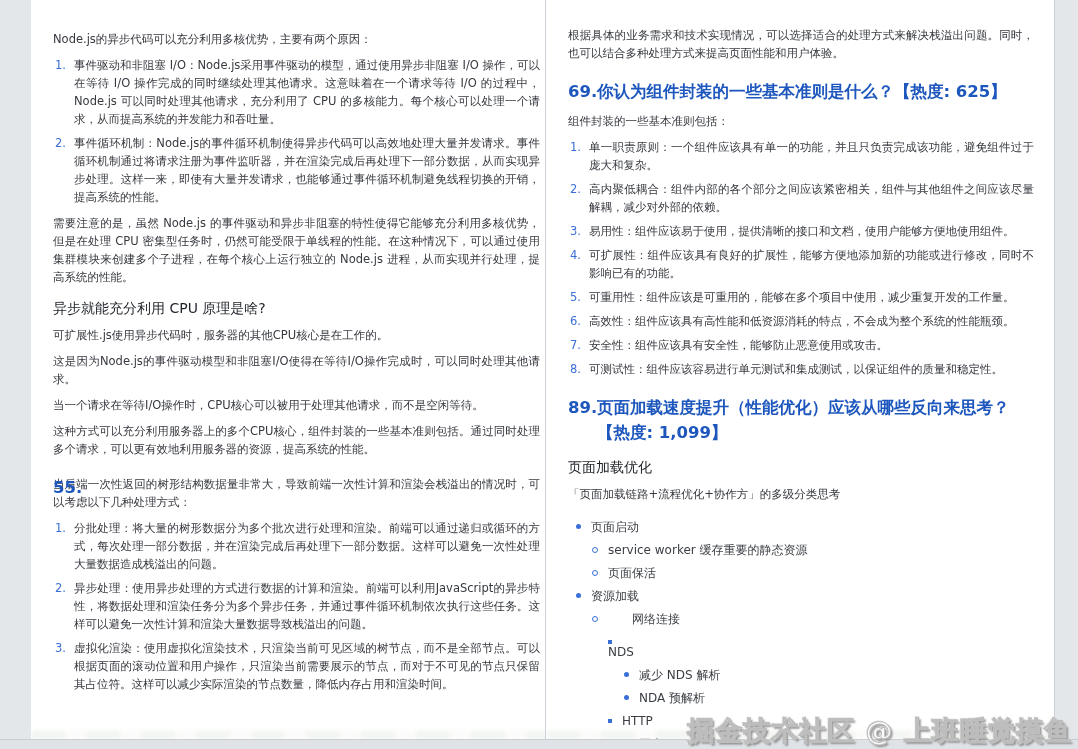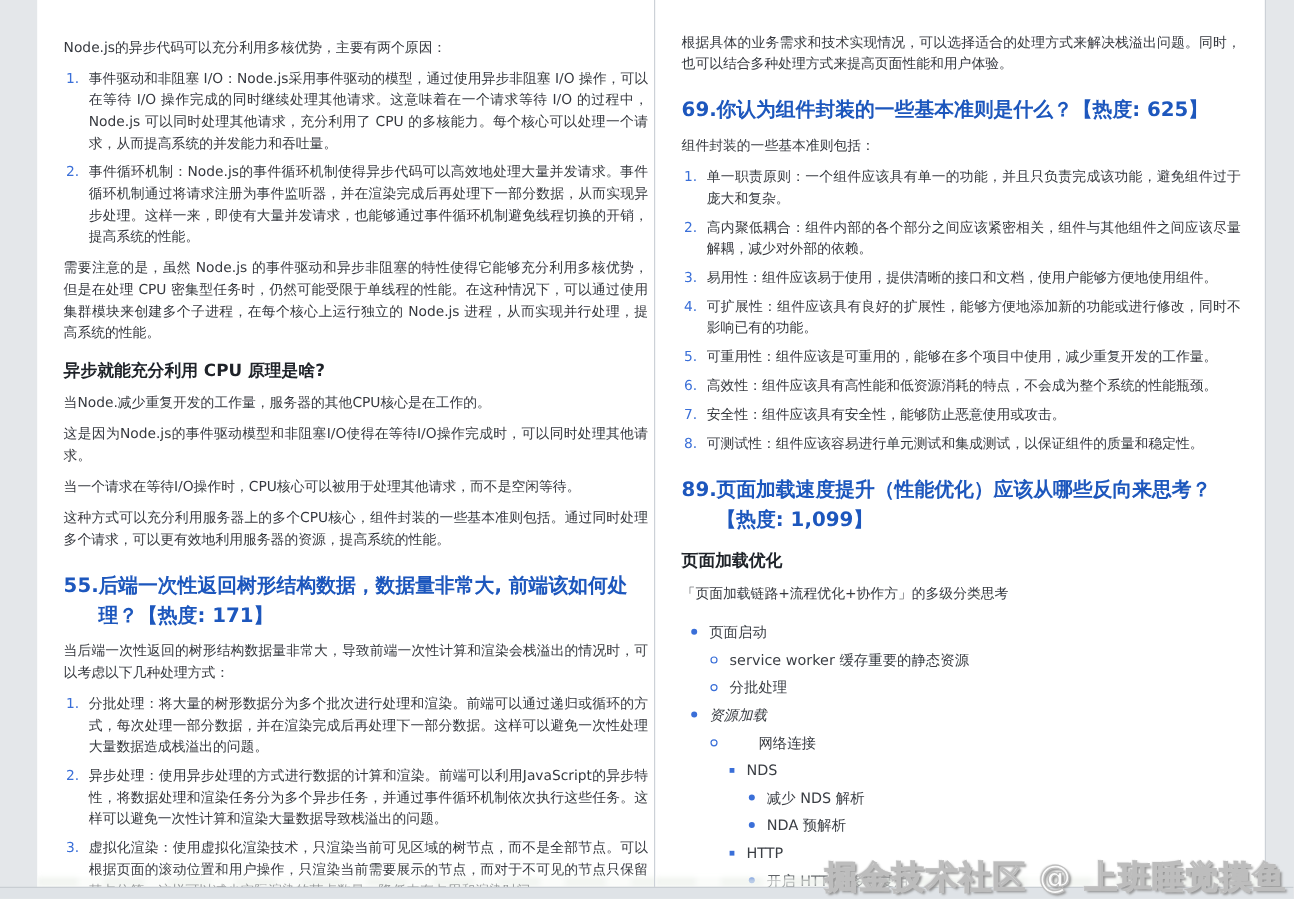--- a/index.html
+++ b/index.html
@@ -12,21 +12,21 @@
     --accent:#3a6fd8;
   }
   .page{position:absolute;top:0;height:740px;background:#ffffff;box-sizing:border-box;overflow:hidden;}
   .page-l{left:0;width:529px;border-right:1px solid #ccd1d7;padding:22px 19px 0 22px;margin-left:31px;}
   .page-r{left:545px;width:510px;border-left:1px solid #ccd1d7;border-right:1px solid #ccd1d7;padding:18px 20px 11px 22px;}
   .bottom-strip{position:absolute;left:0;right:0;bottom:0;height:9px;background:#dfe3e7;border-top:1px solid #c9ced3;}
   .blur-bar{position:absolute;bottom:1px;left:0;right:0;height:8px;
     background:repeating-linear-gradient(90deg,#edf1ec 0 34px,#f8faf7 34px 55px);
     filter:blur(2px);opacity:.75;}
   .para{font-size:11.5px;line-height:18px;margin:8px 0;text-align:justify;}
-  .sub-heading{font-size:14px;font-weight:700;color:#1f2329;margin:14px 0 4px;}
+  .sub-heading{font-size:14px;font-weight:400;color:#1f2329;margin:14px 0 4px;}
   .q-heading{position:relative;padding-left:29px;font-size:16.5px;line-height:25px;
     font-weight:700;color:var(--heading);margin:17px 0 8px;}
   .q-num{position:absolute;left:0;top:0;}
   .num-list{margin:4px 0 6px;}
   .num-item{position:relative;padding-left:21px;font-size:11.5px;line-height:18px;margin:6px 0;text-align:justify;}
   .item-num{position:absolute;left:2px;top:0;color:var(--accent);}
   .tree{margin-top:12px;}
   .tree-row{display:flex;align-items:flex-start;padding:3.5px 0;font-size:12px;line-height:16px;color:#3a3e44;}
   .bullet{flex:0 0 auto;margin-right:10px;margin-top:5px;box-sizing:border-box;}
   .b-disc{width:5px;height:5px;border-radius:50%;background:var(--accent);}
@@ -42,25 +42,25 @@
 
 <div class="page page-l">
   <div class="content">
       <p class="para">Node.js的异步代码可以充分利用多核优势，主要有两个原因：</p>
       <div class="num-list">
         <div class="num-item"><span class="item-num">1.</span><span>事件驱动和非阻塞 I/O：Node.js采用事件驱动的模型，通过使用异步非阻塞 I/O 操作，可以在等待 I/O 操作完成的同时继续处理其他请求。这意味着在一个请求等待 I/O 的过程中，Node.js 可以同时处理其他请求，充分利用了 CPU 的多核能力。每个核心可以处理一个请求，从而提高系统的并发能力和吞吐量。</span></div>
         <div class="num-item"><span class="item-num">2.</span><span>事件循环机制：Node.js的事件循环机制使得异步代码可以高效地处理大量并发请求。事件循环机制通过将请求注册为事件监听器，并在渲染完成后再处理下一部分数据，从而实现异步处理。这样一来，即使有大量并发请求，也能够通过事件循环机制避免线程切换的开销，提高系统的性能。</span></div>
       </div>
       <p class="para">需要注意的是，虽然 Node.js 的事件驱动和异步非阻塞的特性使得它能够充分利用多核优势，但是在处理 CPU 密集型任务时，仍然可能受限于单线程的性能。在这种情况下，可以通过使用集群模块来创建多个子进程，在每个核心上运行独立的 Node.js 进程，从而实现并行处理，提高系统的性能。</p>
       <div class="sub-heading">异步就能充分利用 CPU 原理是啥?</div>
-      <p class="para">当Node.减少重复开发的工作量，服务器的其他CPU核心是在工作的。</p>
+      <p class="para">可扩展性.js使用异步代码时，服务器的其他CPU核心是在工作的。</p>
       <p class="para">这是因为Node.js的事件驱动模型和非阻塞I/O使得在等待I/O操作完成时，可以同时处理其他请求。</p>
       <p class="para">当一个请求在等待I/O操作时，CPU核心可以被用于处理其他请求，而不是空闲等待。</p>
       <p class="para">这种方式可以充分利用服务器上的多个CPU核心，组件封装的一些基本准则包括。通过同时处理多个请求，可以更有效地利用服务器的资源，提高系统的性能。</p>
-      <div class="q-heading"><span class="q-num">55.</span><span class="q-text">后端一次性返回树形结构数据，数据量非常大, 前端该如何处理？【热度: 171】</span></div>
+      <div class="q-heading"><span class="q-num">55.</span></div>
       <p class="para">当后端一次性返回的树形结构数据量非常大，导致前端一次性计算和渲染会栈溢出的情况时，可以考虑以下几种处理方式：</p>
       <div class="num-list">
         <div class="num-item"><span class="item-num">1.</span><span>分批处理：将大量的树形数据分为多个批次进行处理和渲染。前端可以通过递归或循环的方式，每次处理一部分数据，并在渲染完成后再处理下一部分数据。这样可以避免一次性处理大量数据造成栈溢出的问题。</span></div>
         <div class="num-item"><span class="item-num">2.</span><span>异步处理：使用异步处理的方式进行数据的计算和渲染。前端可以利用JavaScript的异步特性，将数据处理和渲染任务分为多个异步任务，并通过事件循环机制依次执行这些任务。这样可以避免一次性计算和渲染大量数据导致栈溢出的问题。</span></div>
         <div class="num-item"><span class="item-num">3.</span><span>虚拟化渲染：使用虚拟化渲染技术，只渲染当前可见区域的树节点，而不是全部节点。可以根据页面的滚动位置和用户操作，只渲染当前需要展示的节点，而对于不可见的节点只保留其占位符。这样可以减少实际渲染的节点数量，降低内存占用和渲染时间。</span></div>
       </div>
     </div>
   <div class="blur-bar"></div>
 </div>
 
@@ -86,31 +86,31 @@
         <div class="tree-row" style="padding-left: 8px;">
           <span class="bullet b-disc"></span>
           <span>页面启动</span>
         </div>
         <div class="tree-row" style="padding-left: 24px;">
           <span class="bullet b-circle"></span>
           <span>service worker 缓存重要的静态资源</span>
         </div>
         <div class="tree-row" style="padding-left: 24px;">
           <span class="bullet b-circle"></span>
-          <span>分批处理</span>
+          <span>页面保活</span>
         </div>
-        <div class="tree-row" style="padding-left: 8px; font-style: italic;">
+        <div class="tree-row" style="padding-left: 8px;">
           <span class="bullet b-disc"></span>
           <span>资源加载</span>
         </div>
         <div class="tree-row" style="padding-left: 24px; gap: 24px;">
           <span class="bullet b-circle"></span>
           <span>网络连接</span>
         </div>
-        <div class="tree-row" style="padding-left: 40px;">
+        <div class="tree-row" style="padding-left: 40px; flex-direction: column;">
           <span class="bullet b-square"></span>
           <span>NDS</span>
         </div>
         <div class="tree-row" style="padding-left: 56px;">
           <span class="bullet b-disc"></span>
           <span>减少 NDS 解析</span>
         </div>
         <div class="tree-row" style="padding-left: 56px;">
           <span class="bullet b-disc"></span>
           <span>NDA 预解析</span>

